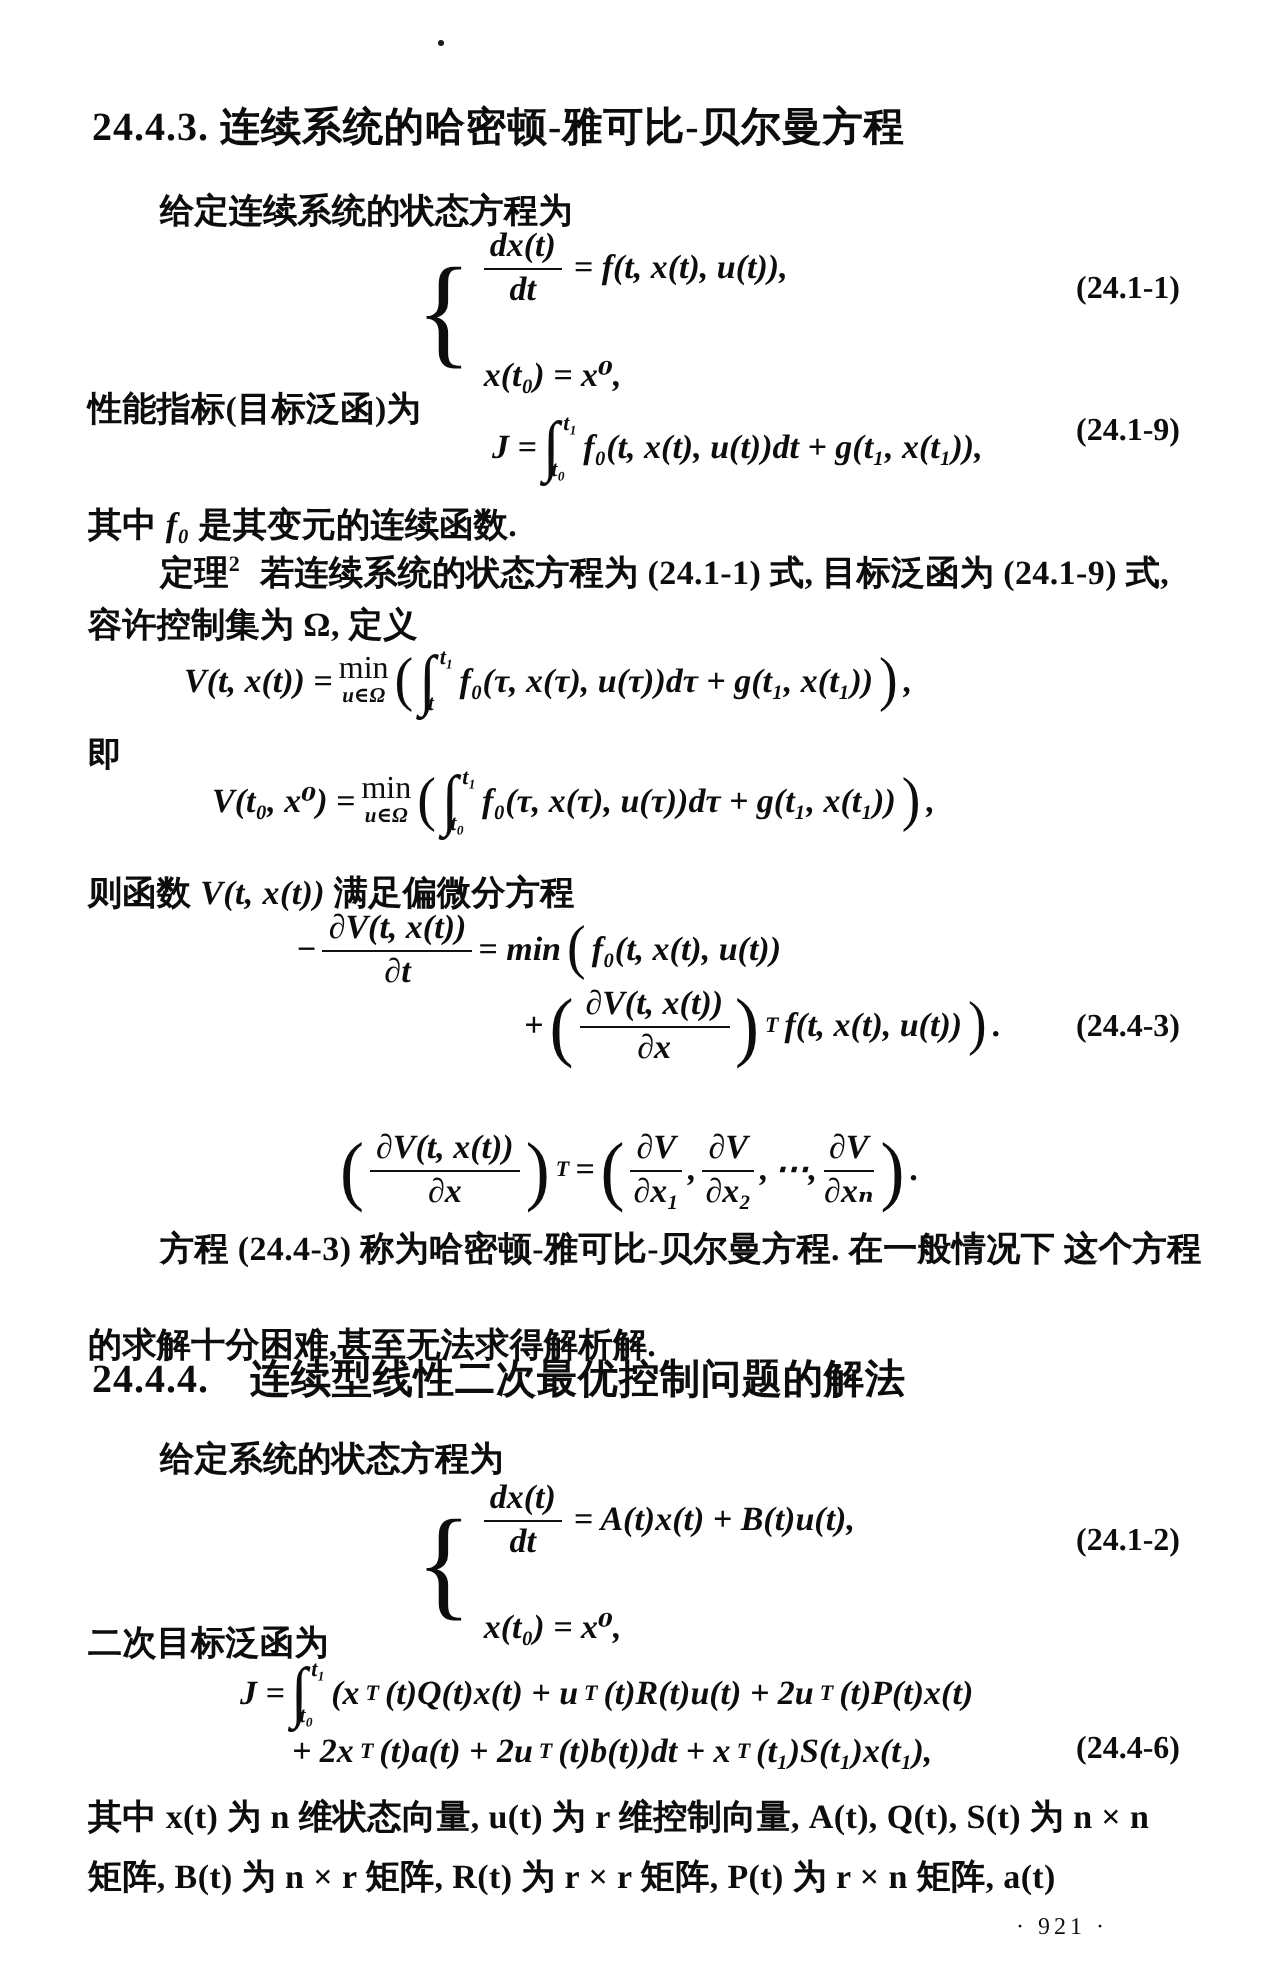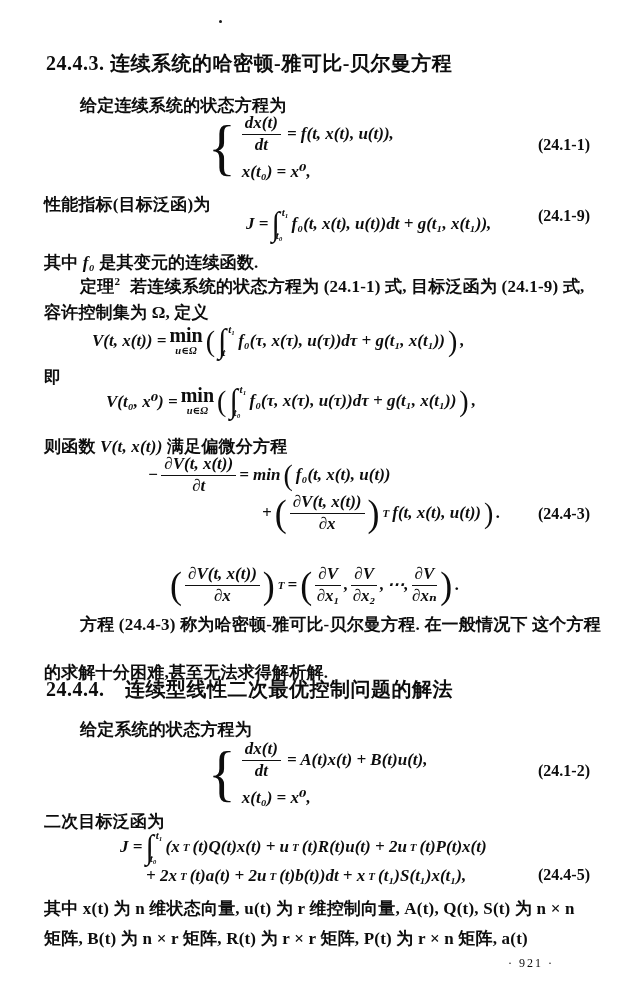--- a/index.html
+++ b/index.html
@@ -13,34 +13,34 @@
   .thsup{font-size:11px;font-weight:700;}
   .sp{display:inline-block;width:10px;}
   .eqrow{position:absolute;display:flex;align-items:center;white-space:nowrap;
          font-style:italic;font-weight:600;font-size:17px;}
   .eqrow>*{margin-right:3px;}
   .eqlabel{position:absolute;font-size:16px;font-weight:600;font-style:normal;white-space:nowrap;}
   .syseq{position:absolute;display:flex;align-items:center;font-style:italic;
          font-weight:600;font-size:17px;white-space:nowrap;}
   .sysbrace{font-style:normal;font-weight:400;font-size:58px;line-height:0.95;
             margin-right:6px;transform:scaleY(1.06);}
-  .syslines{display:flex;flex-direction:column;gap:7px;}
+  .syslines{display:flex;flex-direction:column;gap:24px;}
   .eqline{display:flex;align-items:center;}
   .eqline>*{margin-right:6px;}
   .frac{display:inline-flex;flex-direction:column;align-items:center;line-height:1.05;text-align:center;}
   .frac .fn{padding:0 3px 2px;border-bottom:1.5px solid #111;}
   .frac .fd{padding-top:1px;}
   .ig{display:inline-flex;align-items:center;}
   .isym{font-style:normal;font-size:30px;line-height:1;transform:scaleY(1.12);font-weight:400;}
   .ilim{display:inline-flex;flex-direction:column;justify-content:space-between;height:38px;
         font-size:11px;line-height:1;padding:2px 0;box-sizing:border-box;}
   .ilim .up{margin-left:2px;}
   .ilim .dn{margin-left:-4px;}
   .minst{display:inline-flex;flex-direction:column;align-items:center;line-height:1;}
-  .minst .mo{font-style:normal;font-size:20px;font-weight:700;text-align:center;}
+  .minst .mo{font-style:normal;font-size:16px;font-weight:400;text-align:center;}
   .minst .ms{font-size:10.5px;margin-top:1px;}
   .bp{font-style:normal;font-weight:400;font-size:28px;line-height:1;
       transform:scaleY(1.08);display:inline-block;}
   .bp.lg{font-size:36px;}
   .st{font-size:11px;}
   .speck{position:absolute;left:219px;top:20px;width:3px;height:3px;background:#1a1a1a;border-radius:50%;}
   .pageno{position:absolute;font-size:12px;font-weight:400;letter-spacing:2px;white-space:nowrap;}
 </style>
 </head>
 <body>
@@ -242,20 +242,20 @@
 
   <div class="eqrow" style="left:146px;top:866px;">
     <span>+ 2x</span>
       <sup class="st">T</sup>
       <span>(t)a(t) + 2u</span>
       <sup class="st">T</sup>
       <span>(t)b(t))dt + x</span>
       <sup class="st">T</sup>
       <span>(t₁)S(t₁)x(t₁),</span>
   </div>
-  <div class="eqlabel" style="left:538px;top:866px;">(24.4-5)</div>
+  <div class="eqlabel" style="left:538px;top:866px;">(24.4-6)</div>
 
   <div class="cn" style="left:44px;top:927px;">矩阵, B(t) 为 n × r 矩阵, R(t) 为 r × r 矩阵, P(t) 为 r × n 矩阵, a(t)</div>
   <div class="cn" style="left:44px;top:897px;">其中 x(t) 为 n 维状态向量, u(t) 为 r 维控制向量, A(t), Q(t), S(t) 为 n × n</div>
 
   <div class="pageno" style="left:508px;top:956px;">· 921 ·</div>
 
 </div>
 
 </body></html>

